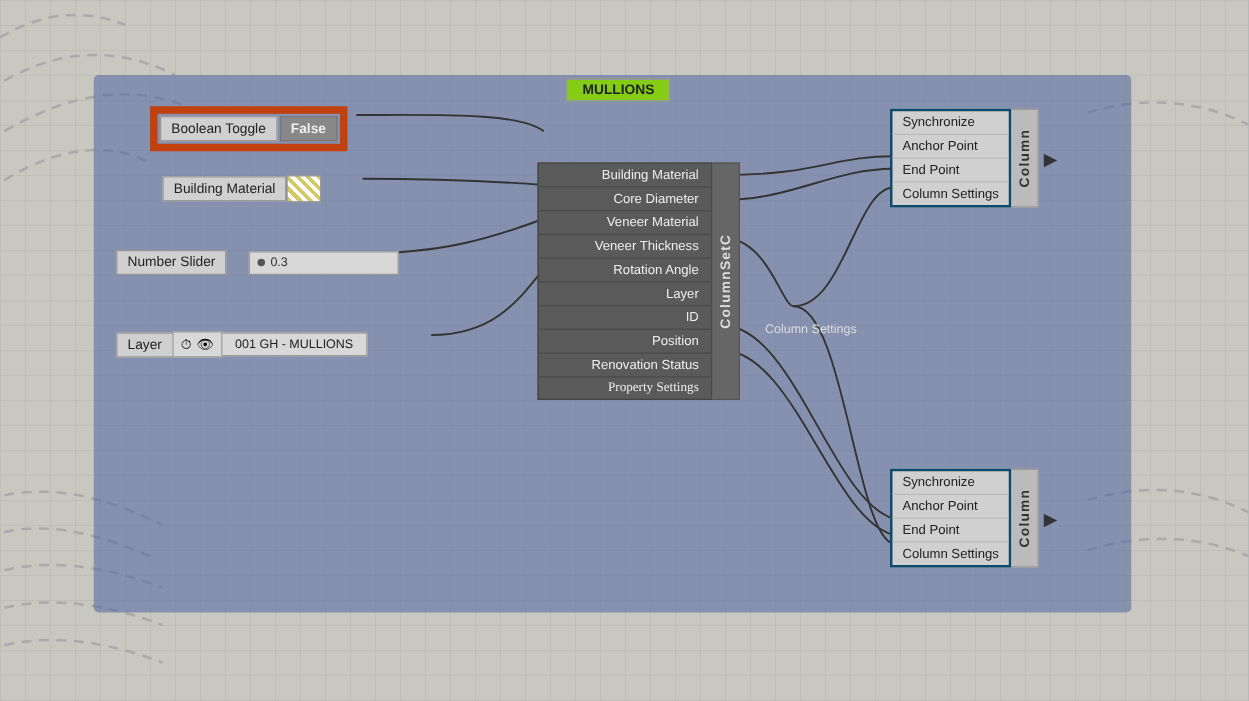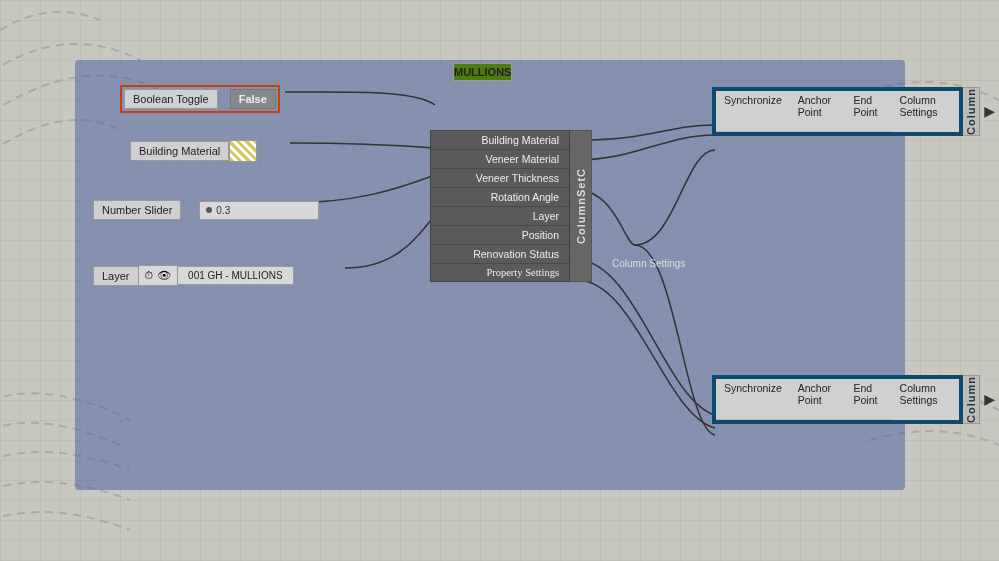--- a/index.html
+++ b/index.html
@@ -32,37 +32,37 @@
       height: 430px;
       background: rgba(80, 100, 160, 0.55);
       border-radius: 4px;
     }
 
     
     .mullions-label {
       position: absolute;
       left: 453px;
       top: 63px;
-      background: #4d7c0f;
-      border: 1px solid #999;
-      padding: 2px 0;
+      background: #84cc16;
+      border: 1px solid #999;
+      padding: 2px 12px;
       font-size: 11px;
       font-weight: bold;
       color: #222;
     }
 
     
     .boolean-toggle-node {
       position: absolute;
       left: 120px;
       top: 85px;
       display: flex;
       align-items: center;
-      gap: 12px;
-      border: 2px solid #c2410c;
+      gap: 2px;
+      border: 6px solid #c2410c;
       background: transparent;
       padding: 2px;
     }
 
     .node-label {
       background: #d0d0d0;
       border: 1px solid #999;
       padding: 3px 8px;
       font-size: 11px;
       color: #222;
@@ -240,24 +240,24 @@
     .column-output-bottom {
       position: absolute;
       left: 712px;
       top: 375px;
       display: flex;
       align-items: stretch;
     }
 
     .column-output-labels {
       background: #d0d0d0;
-      border: 4px solid #0c4a6e;
+      border: 2px solid #0c4a6e;
       min-width: 90px;
       display: flex;
-      flex-direction: row;
+      flex-direction: column;
     }
 
     .column-output-item {
       padding: 3px 8px;
       font-size: 10.5px;
       color: #222;
       border-bottom: 1px solid #bbb;
     }
 
     .column-output-item:last-child {
@@ -385,24 +385,26 @@
     <span style="font-size:11px;">⏱</span>
     <span style="font-size:11px;">👁</span>
   </div>
   <div class="layer-text-value">001 GH - MULLIONS</div>
 </div>
 
 <div class="column-set-node">
   <div class="column-set-inputs">
 
   <div class="column-set-input-item">Building Material</div>
+      <div class="column-set-input-item">Core Diameter</div>
       <div class="column-set-input-item">Veneer Material</div>
       <div class="column-set-input-item">Veneer Thickness</div>
       <div class="column-set-input-item">Rotation Angle</div>
       <div class="column-set-input-item">Layer</div>
+      <div class="column-set-input-item">ID</div>
       <div class="column-set-input-item">Position</div>
       <div class="column-set-input-item">Renovation Status</div>
       <div class="column-set-input-item">Property Settings</div>
     </div>
   <div class="column-set-side-bar">
     <span>ColumnSetC</span>
   </div>
 </div>
 
 <div class="column-settings-mid">Column Settings</div>

